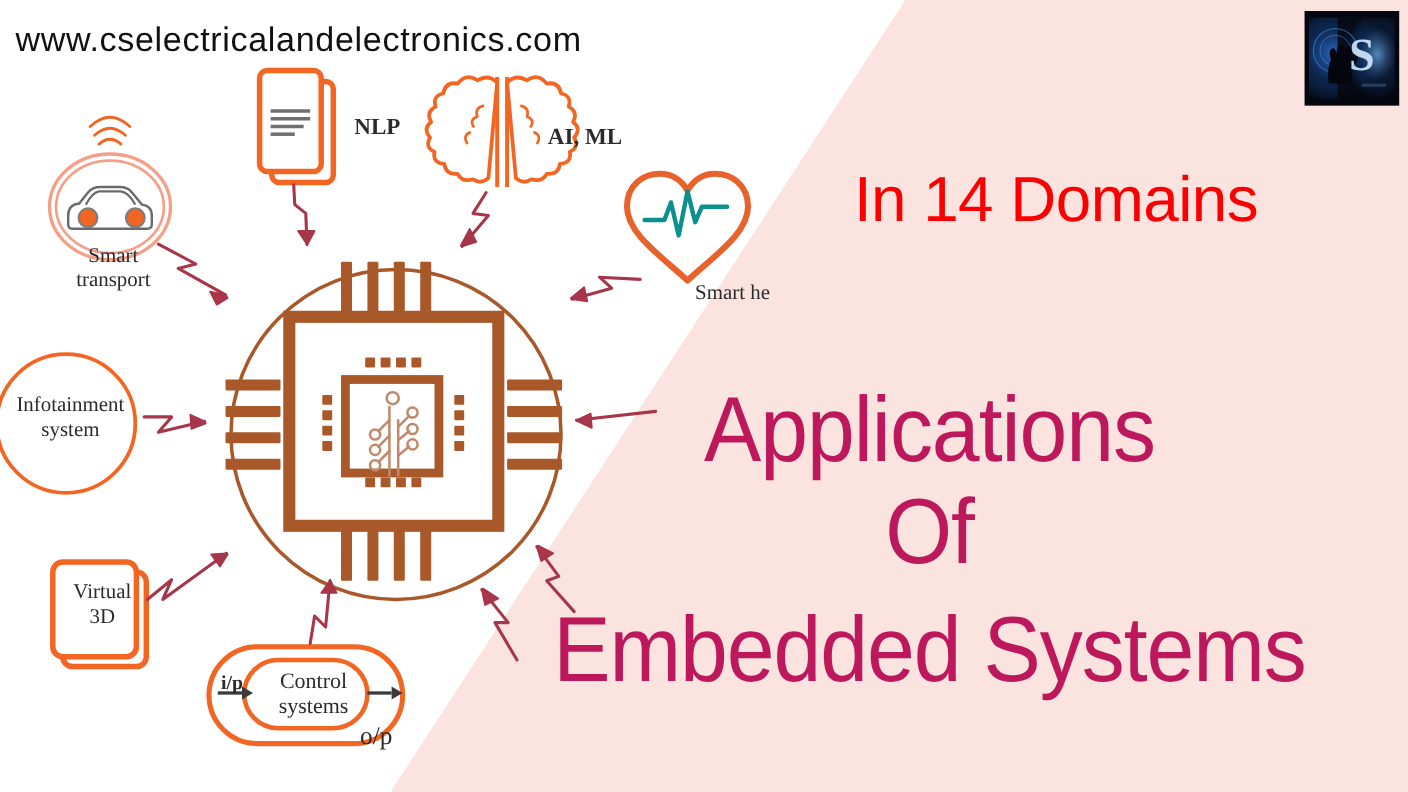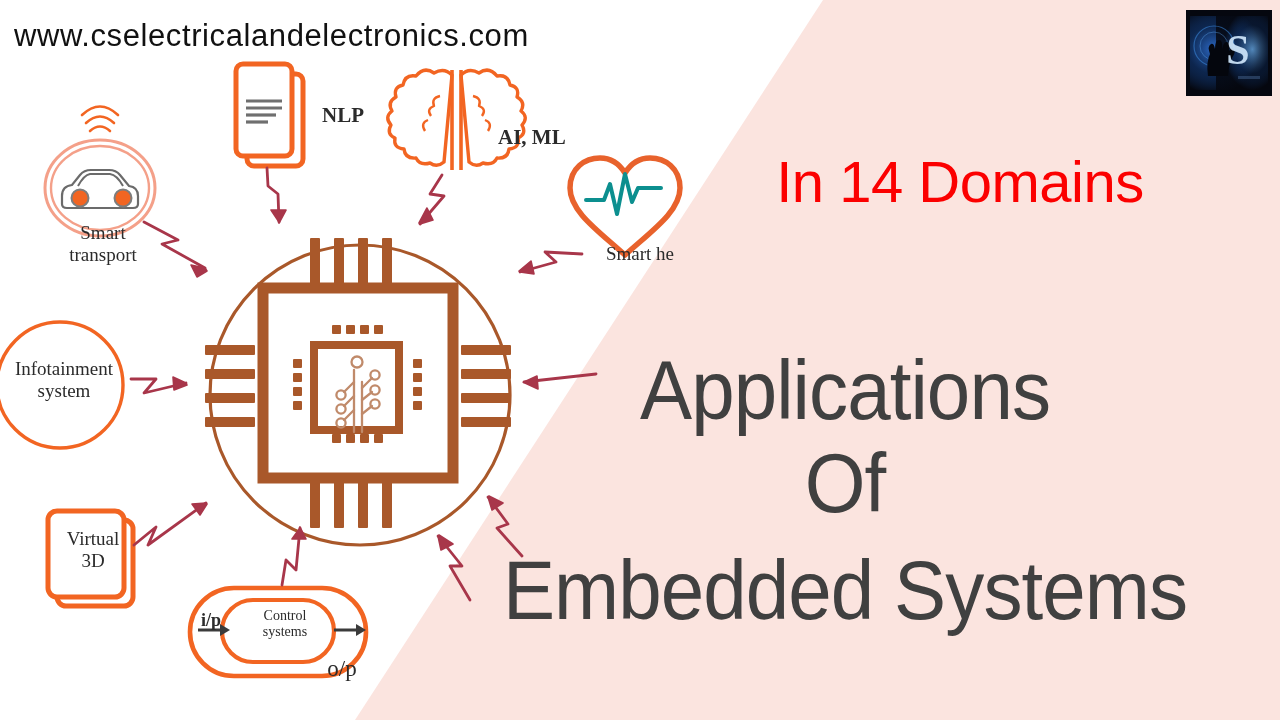--- a/index.html
+++ b/index.html
@@ -43,21 +43,21 @@
     text-align:center;
     color:#fb0000;
     font-size:58px; line-height:1.05;
     font-family:"Liberation Sans", sans-serif;
     font-weight:400;
     letter-spacing:-0.5px;
   }
   .title-block{
     position:absolute; z-index:5;
     left:430px; top:348px; width:830px;
-    text-align:center; color:#404040;
+    text-align:center; color:#be185d;
     font-family:"Liberation Sans Narrow","Liberation Sans",sans-serif;
     font-weight:400;
     letter-spacing:-1px;
   }
   .title-line{ display:block; }
   .t1{ font-size:84px; line-height:1.0; transform:scaleX(0.93); }
   .t2{ font-size:84px; line-height:1.22; transform:scaleX(0.93); }
   .t3{ font-size:84px; line-height:1.35; transform:scaleX(0.93); }
 
   
@@ -68,23 +68,23 @@
     position:absolute; z-index:4;
     font-family:"Liberation Serif", serif;
     color:#2b2b2b; text-align:center;
     line-height:1.15; font-size:19px;
     white-space:pre-line;
   }
   .lbl-smart-transport{ left:38px; top:222px; width:130px; font-size:19px; }
   .lbl-infotainment{ left:-6px; top:358px; width:140px; font-size:19px; }
   .lbl-virtual3d{ left:48px; top:528px; width:90px; font-size:19px; }
   .lbl-nlp{ left:308px; top:103px; width:70px; font-size:21px; text-align:center; font-weight:600;}
-  .lbl-aiml{ left:498px; top:112px; width:90px; font-size:21px; text-align:left; font-weight:600;margin-top:13px;}
-  .lbl-smarthealth{ left:580px; top:243px; width:120px; font-size:19px; text-align:center; }
-  .lbl-control{ left:242px; top:608px; width:86px; font-size:14px; }
+  .lbl-aiml{ left:498px; top:112px; width:90px; font-size:21px; text-align:left; font-weight:600;}
+  .lbl-smarthealth{ left:580px; top:256px; width:120px; font-size:19px; text-align:right; }
+  .lbl-control{ left:242px; top:608px; width:86px; font-size:20px; }
   .lbl-ip{ left:196px; top:610px; width:30px; font-size:18px;font-weight:bold; }
   .lbl-op{ left:326px; top:656px; width:32px; font-size:23px; }
 </style>
 </head>
 <body>
 
 <div id="stage">
 
   <svg class="diagram" viewBox="0 0 700 720">
 

